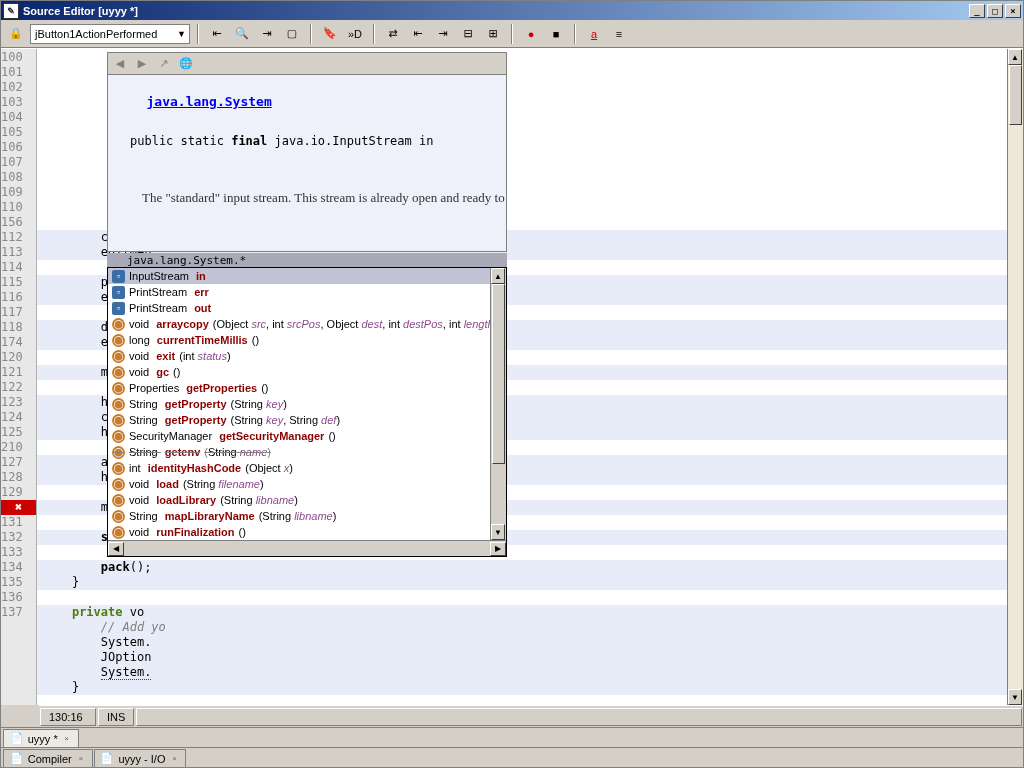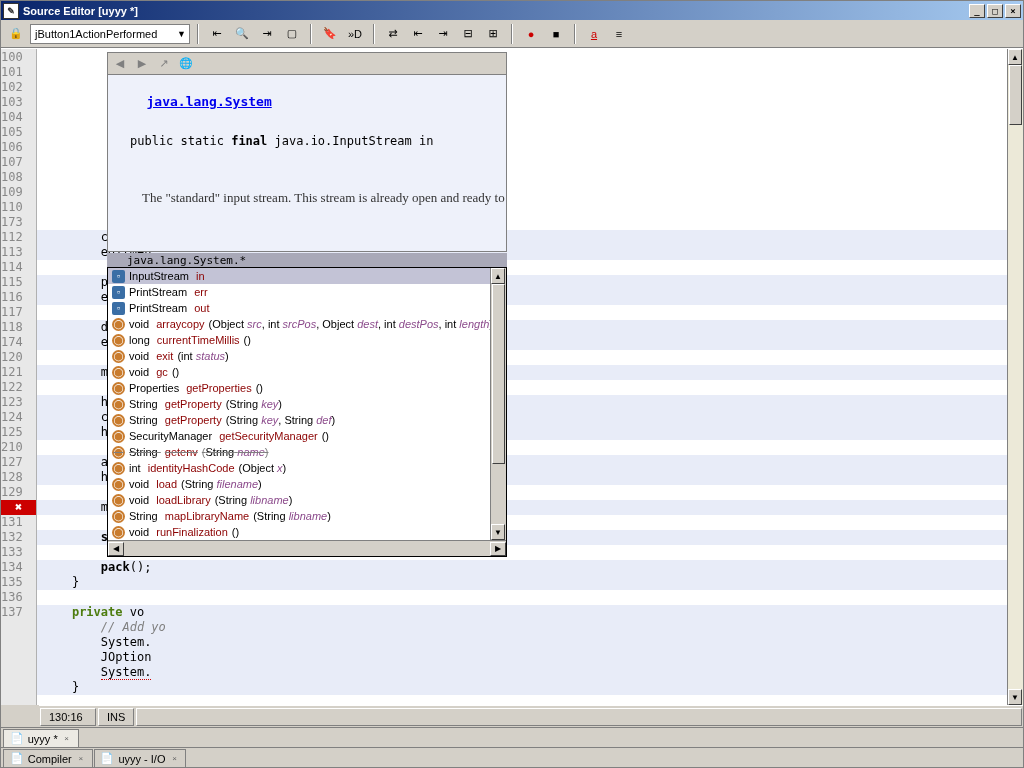--- a/index.html
+++ b/index.html
@@ -36,21 +36,21 @@
 .ac-crumb { position:absolute; left:70px; top:204px; width: 400px; height:14px; background:#a9a9b8; color:#000; font-size:11px; padding-left:20px; z-index:20; display:flex; align-items:center;}
 .ac-popup { position: absolute; left: 70px; top: 218px; width: 400px; height: 290px; background: #fff; border: 1px solid #000; z-index: 20; display: flex; flex-direction: column; font-family: "Tahoma", sans-serif; font-size: 11px; }
 .ac-list { flex:1; overflow:hidden; }
 .ac-item { height: 16px; display: flex; align-items: center; padding: 0 4px; gap: 4px; cursor:pointer; }
 .ac-item.sel { background: #c3c3d6; }
 .ac-item.deprecated { text-decoration: line-through; color:#808080;}
 .ac-icon { width: 13px; height: 13px; display:inline-flex; align-items:center; justify-content:center; font-size:9px; border-radius:2px;}
 .ac-icon.field-static { background:#3a6ea5; color:#fff; }
 .ac-icon.method { background:#c97c2e; color:#fff; border-radius:50%;}
 .ac-type { color: #000; }
-.ac-name { color: #8b0000; font-weight: normal; }
+.ac-name { color: #8b0000; font-weight: bold; }
 .ac-param-name { color: #8b4a8b; font-style: italic; }
 .ac-param-type { color: #000; }
 .ac-hscroll { height: 16px; background: #d4d0c8; border-top:1px solid #808080; display:flex; align-items:center;}
 .ac-hscroll-btn { width:16px; height:14px; background:#d4d0c8; border:1px solid #fff; border-right-color:#404040; border-bottom-color:#404040; display:flex; align-items:center; justify-content:center; font-size:8px;}
 .ac-vscroll { position:absolute; right:0; top:0; bottom:16px; width:16px; background:#d4d0c8; border-left:1px solid #808080; }
 .ac-vscroll-btn { width:14px; height:16px; background:#d4d0c8; border:1px solid #fff; border-right-color:#404040; border-bottom-color:#404040; display:flex; align-items:center; justify-content:center; font-size:8px;}
 .ac-thumb { position:absolute; left:1px; width:13px; background:#d4d0c8; border:1px solid #fff; border-right-color:#404040; border-bottom-color:#404040;}
 .statusbar { height: 22px; background: #d4d0c8; border-top: 1px solid #fff; display: flex; align-items: center; font-size: 11px; margin-left: 38px; }
 .status-cell { border: 1px solid #808080; border-top-color:#fff; border-left-color:#fff; height:18px; padding: 1px 8px; margin:1px; display:flex; align-items:center; background:#d4d0c8;}
 .tabstrip { height: 20px; background: #d4d0c8; display: flex; align-items: flex-end; padding-left: 2px; border-top:1px solid #808080;}
@@ -107,21 +107,21 @@
         <div class="gutter-line">101</div>
         <div class="gutter-line">102</div>
         <div class="gutter-line">103</div>
         <div class="gutter-line">104</div>
         <div class="gutter-line">105</div>
         <div class="gutter-line">106</div>
         <div class="gutter-line">107</div>
         <div class="gutter-line">108</div>
         <div class="gutter-line">109</div>
         <div class="gutter-line">110</div>
-        <div class="gutter-line">173</div>
+        <div class="gutter-line">156</div>
         <div class="gutter-line">112</div>
         <div class="gutter-line">113</div>
         <div class="gutter-line">114</div>
         <div class="gutter-line">115</div>
         <div class="gutter-line">116</div>
         <div class="gutter-line">117</div>
         <div class="gutter-line">118</div>
         <div class="gutter-line">174</div>
         <div class="gutter-line">120</div>
         <div class="gutter-line">121</div>

